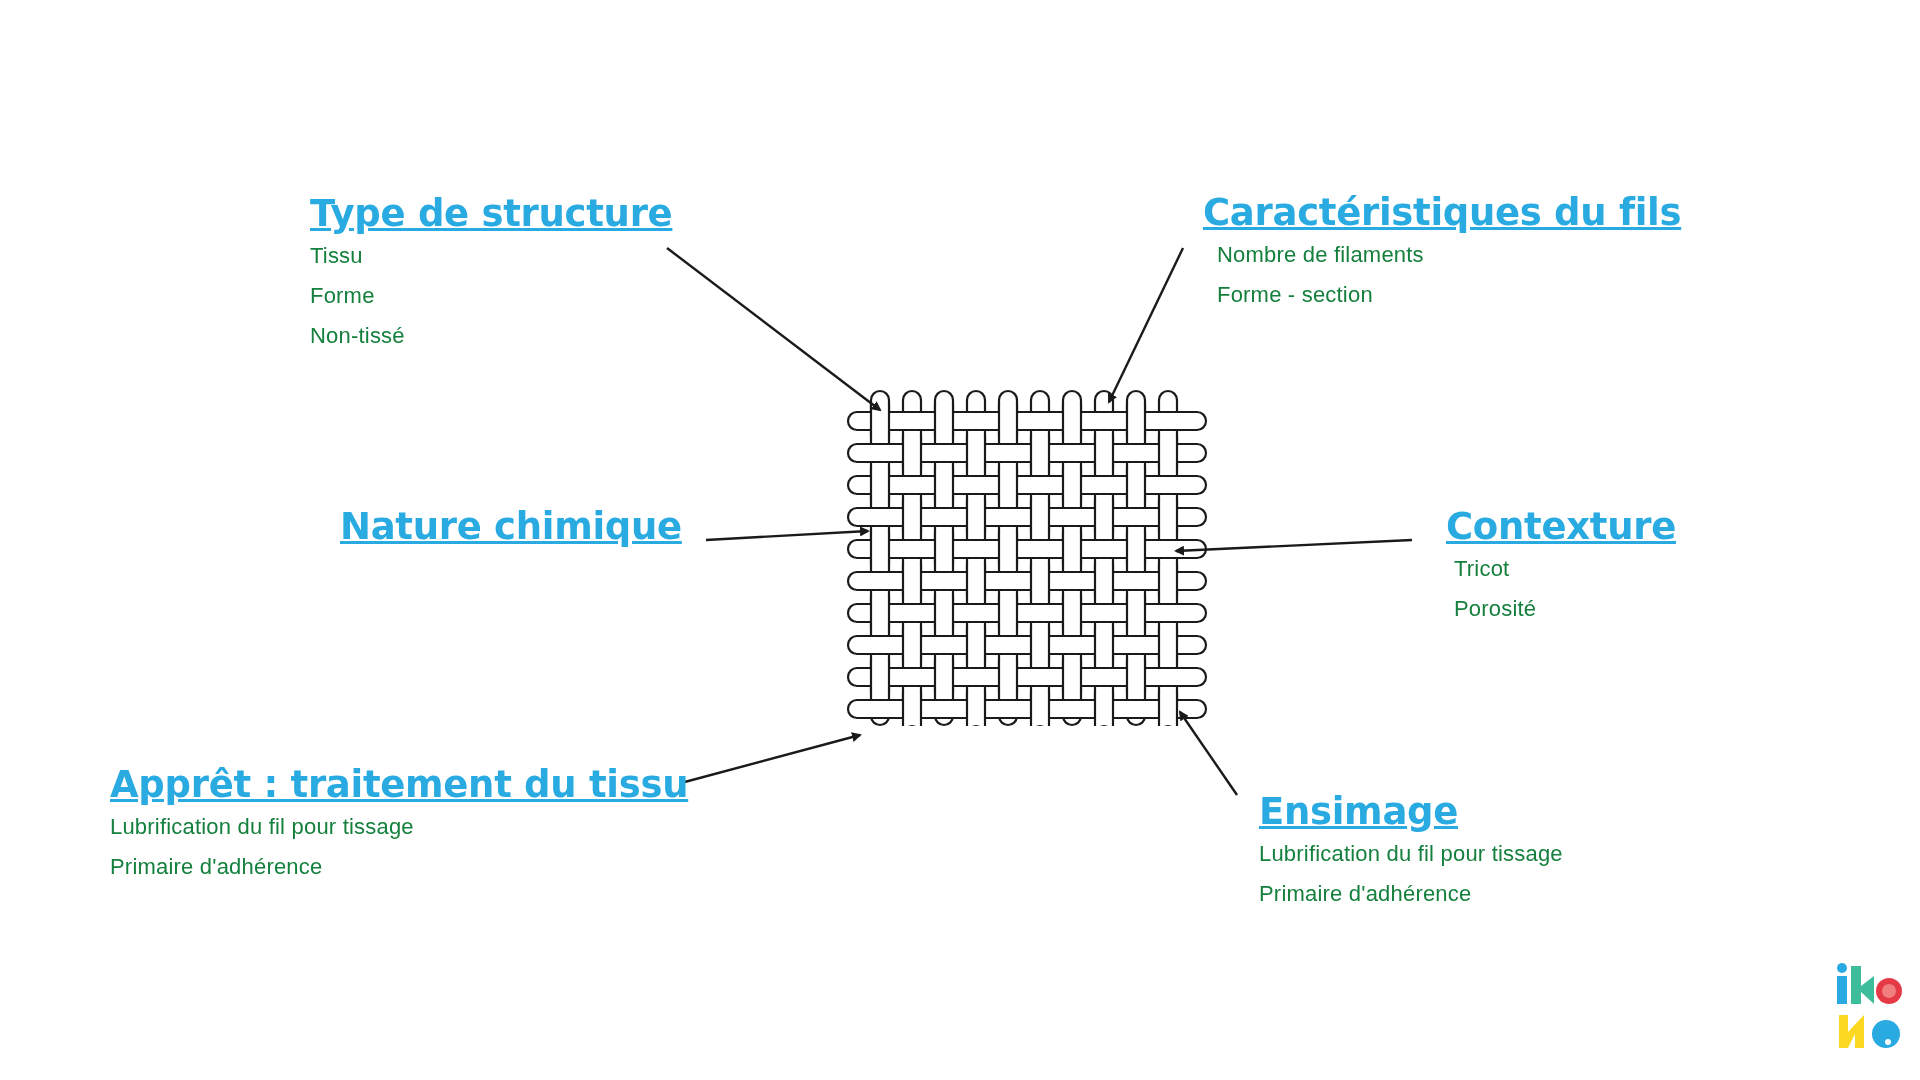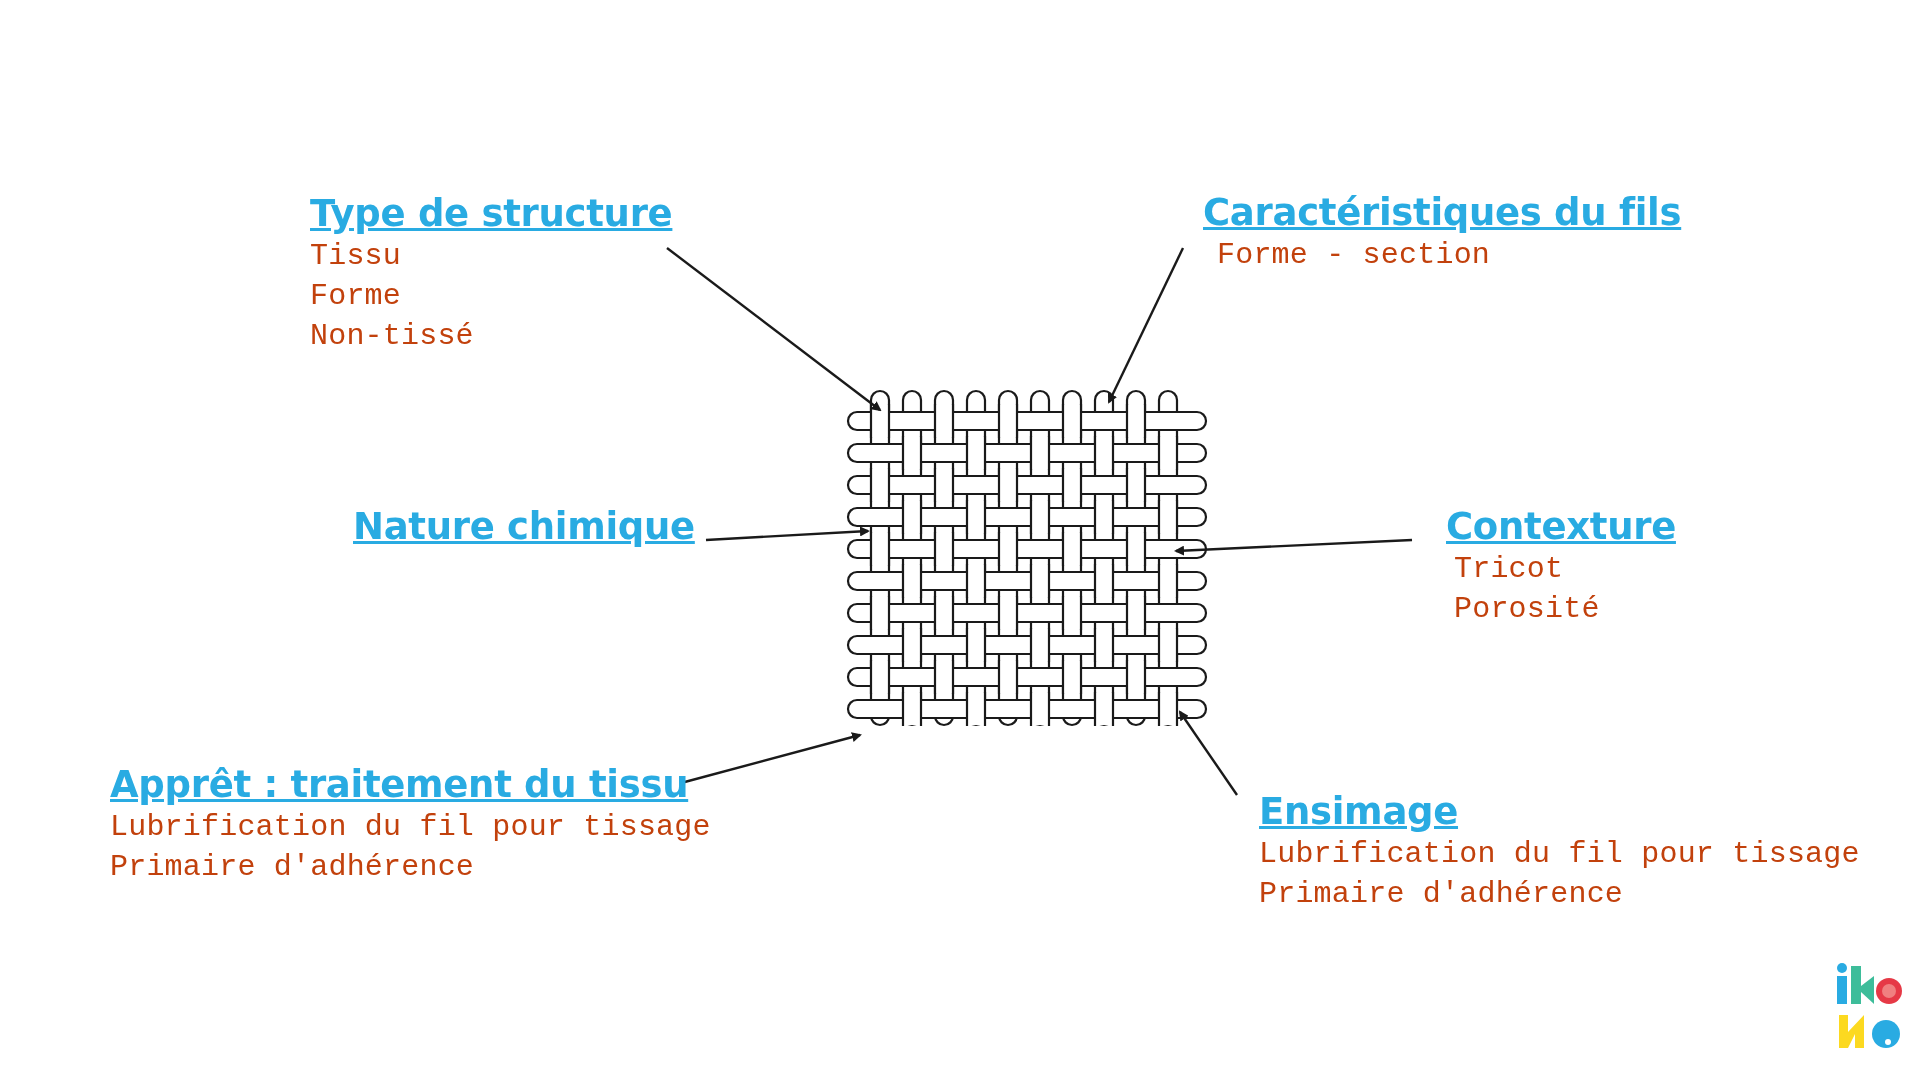--- a/index.html
+++ b/index.html
@@ -1,22 +1,22 @@
 <!DOCTYPE html>
 <html><head>
   <meta charset="utf-8">
   <style>
     html, body { margin:0; padding:0; background:#ffffff; }
     body { width:1920px; height:1080px; position:relative; overflow:hidden;
            font-family:"DejaVu Sans", sans-serif; }
     .label-group { position:absolute; }
     .title { color:#29abe2; font-weight:bold; font-size:37px; line-height:44px;
              font-family:"DejaVu Sans", sans-serif; letter-spacing:-0.3px; white-space:nowrap;text-decoration:underline; }
-    .item { color:#c2410c; font-size:30px; line-height:40px; white-space:nowrap;
-            font-family:Liberation Mono, monospace; font-weight:normal; letter-spacing:0.2px; }
+    .item { color:#15803d; font-size:22px; line-height:40px; white-space:nowrap;
+            font-family:Liberation Sans, sans-serif; font-weight:normal; letter-spacing:0.2px; }
     svg.overlay { position:absolute; left:0; top:0; }
     .logo { position:absolute; left:1836px; top:962px; width:66px; height:88px; }
   </style>
 </head>
 <body>
 
 <svg class="overlay" width="1920" height="1080" viewBox="0 0 1920 1080">
   <defs>
     <marker id="arrowhead" markerWidth="10" markerHeight="10" refX="8" refY="5" orient="auto" markerUnits="userSpaceOnUse">
       <path d="M0,0 L10,5 L0,10 Z" fill="#1a1a1a"></path>
@@ -206,25 +206,26 @@
 <div class="label-group" style="left:310px; top:192px;">
   <div class="title">Type de structure</div>
   <div class="item">Tissu</div>
   <div class="item">Forme</div>
   <div class="item">Non-tissé</div>
 </div>
 
 <div class="label-group" style="left:1192px; top:191px;margin-left:11px;">
   <div class="title">Caractéristiques du fils</div>
   <div style="padding-left:14px;">
+    <div class="item">Nombre de filaments</div>
     <div class="item">Forme - section</div>
   </div>
 </div>
 
-<div class="label-group" style="left:353px; top:505px;">
+<div class="label-group" style="left:340px; top:505px;">
   <div class="title">Nature chimique</div>
 </div>
 
 <div class="label-group" style="left:1446px; top:505px;">
   <div class="title">Contexture</div>
   <div style="padding-left:8px;">
     <div class="item">Tricot</div>
     <div class="item">Porosité</div>
   </div>
 </div>

